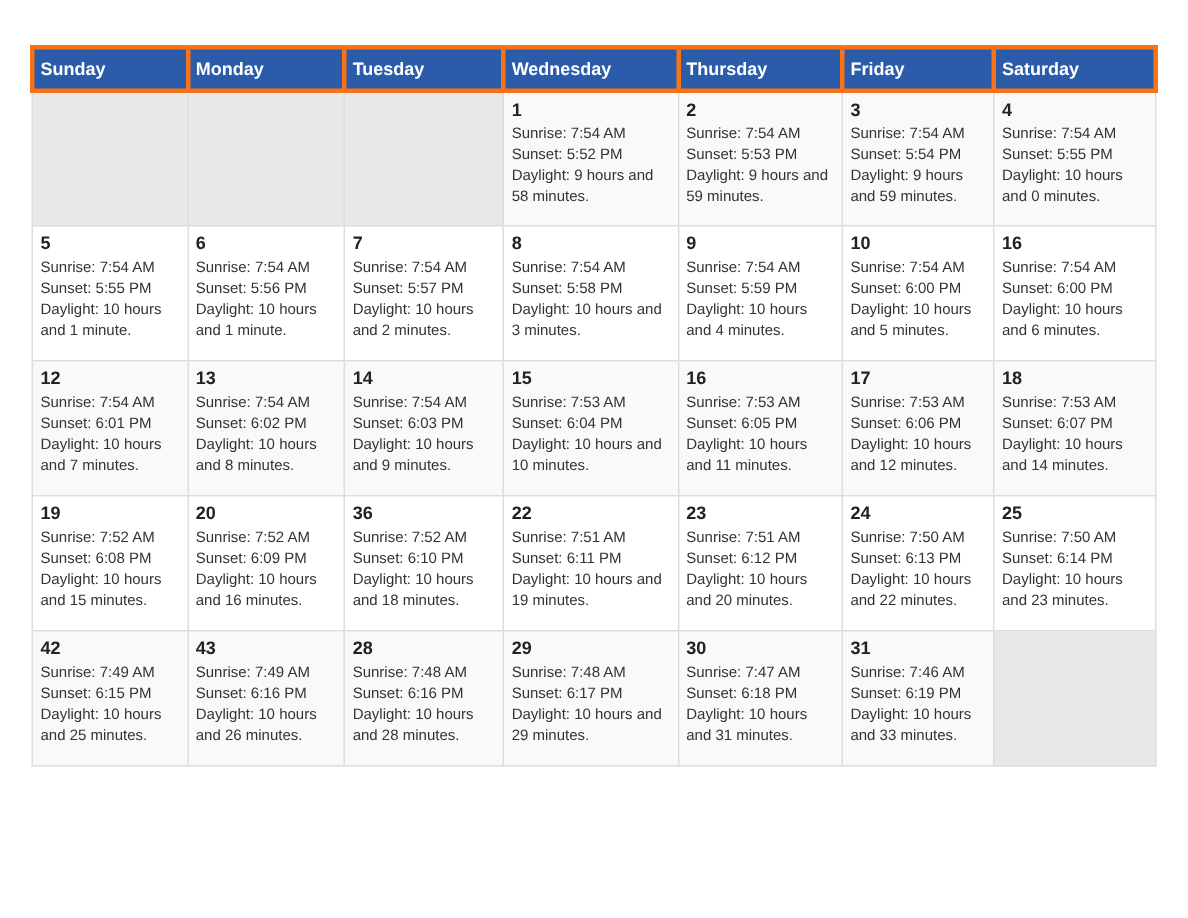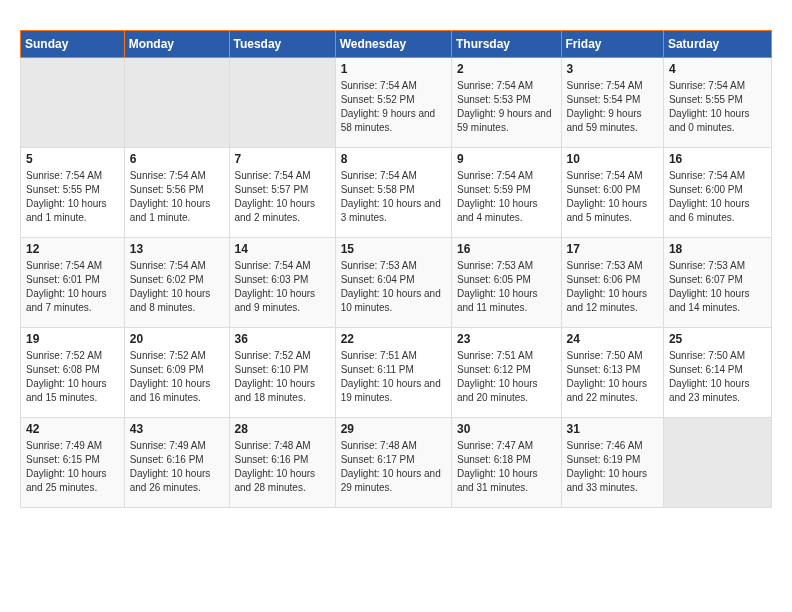--- a/index.html
+++ b/index.html
@@ -51,21 +51,21 @@
     }
     thead tr {
       background-color: #2a5caa;
       color: white;
     }
     thead th {
       padding: 6px 4px;
       text-align: left;
       font-size: 12px;
       font-weight: bold;
-      border: 1px solid #f97316;
+      border: 3px solid #f97316;
     }
     tbody tr {
       vertical-align: top;
     }
     tbody td {
       border: 1px solid #ddd;
       padding: 4px 5px;
       vertical-align: top;
       min-height: 80px;
       height: 90px;

